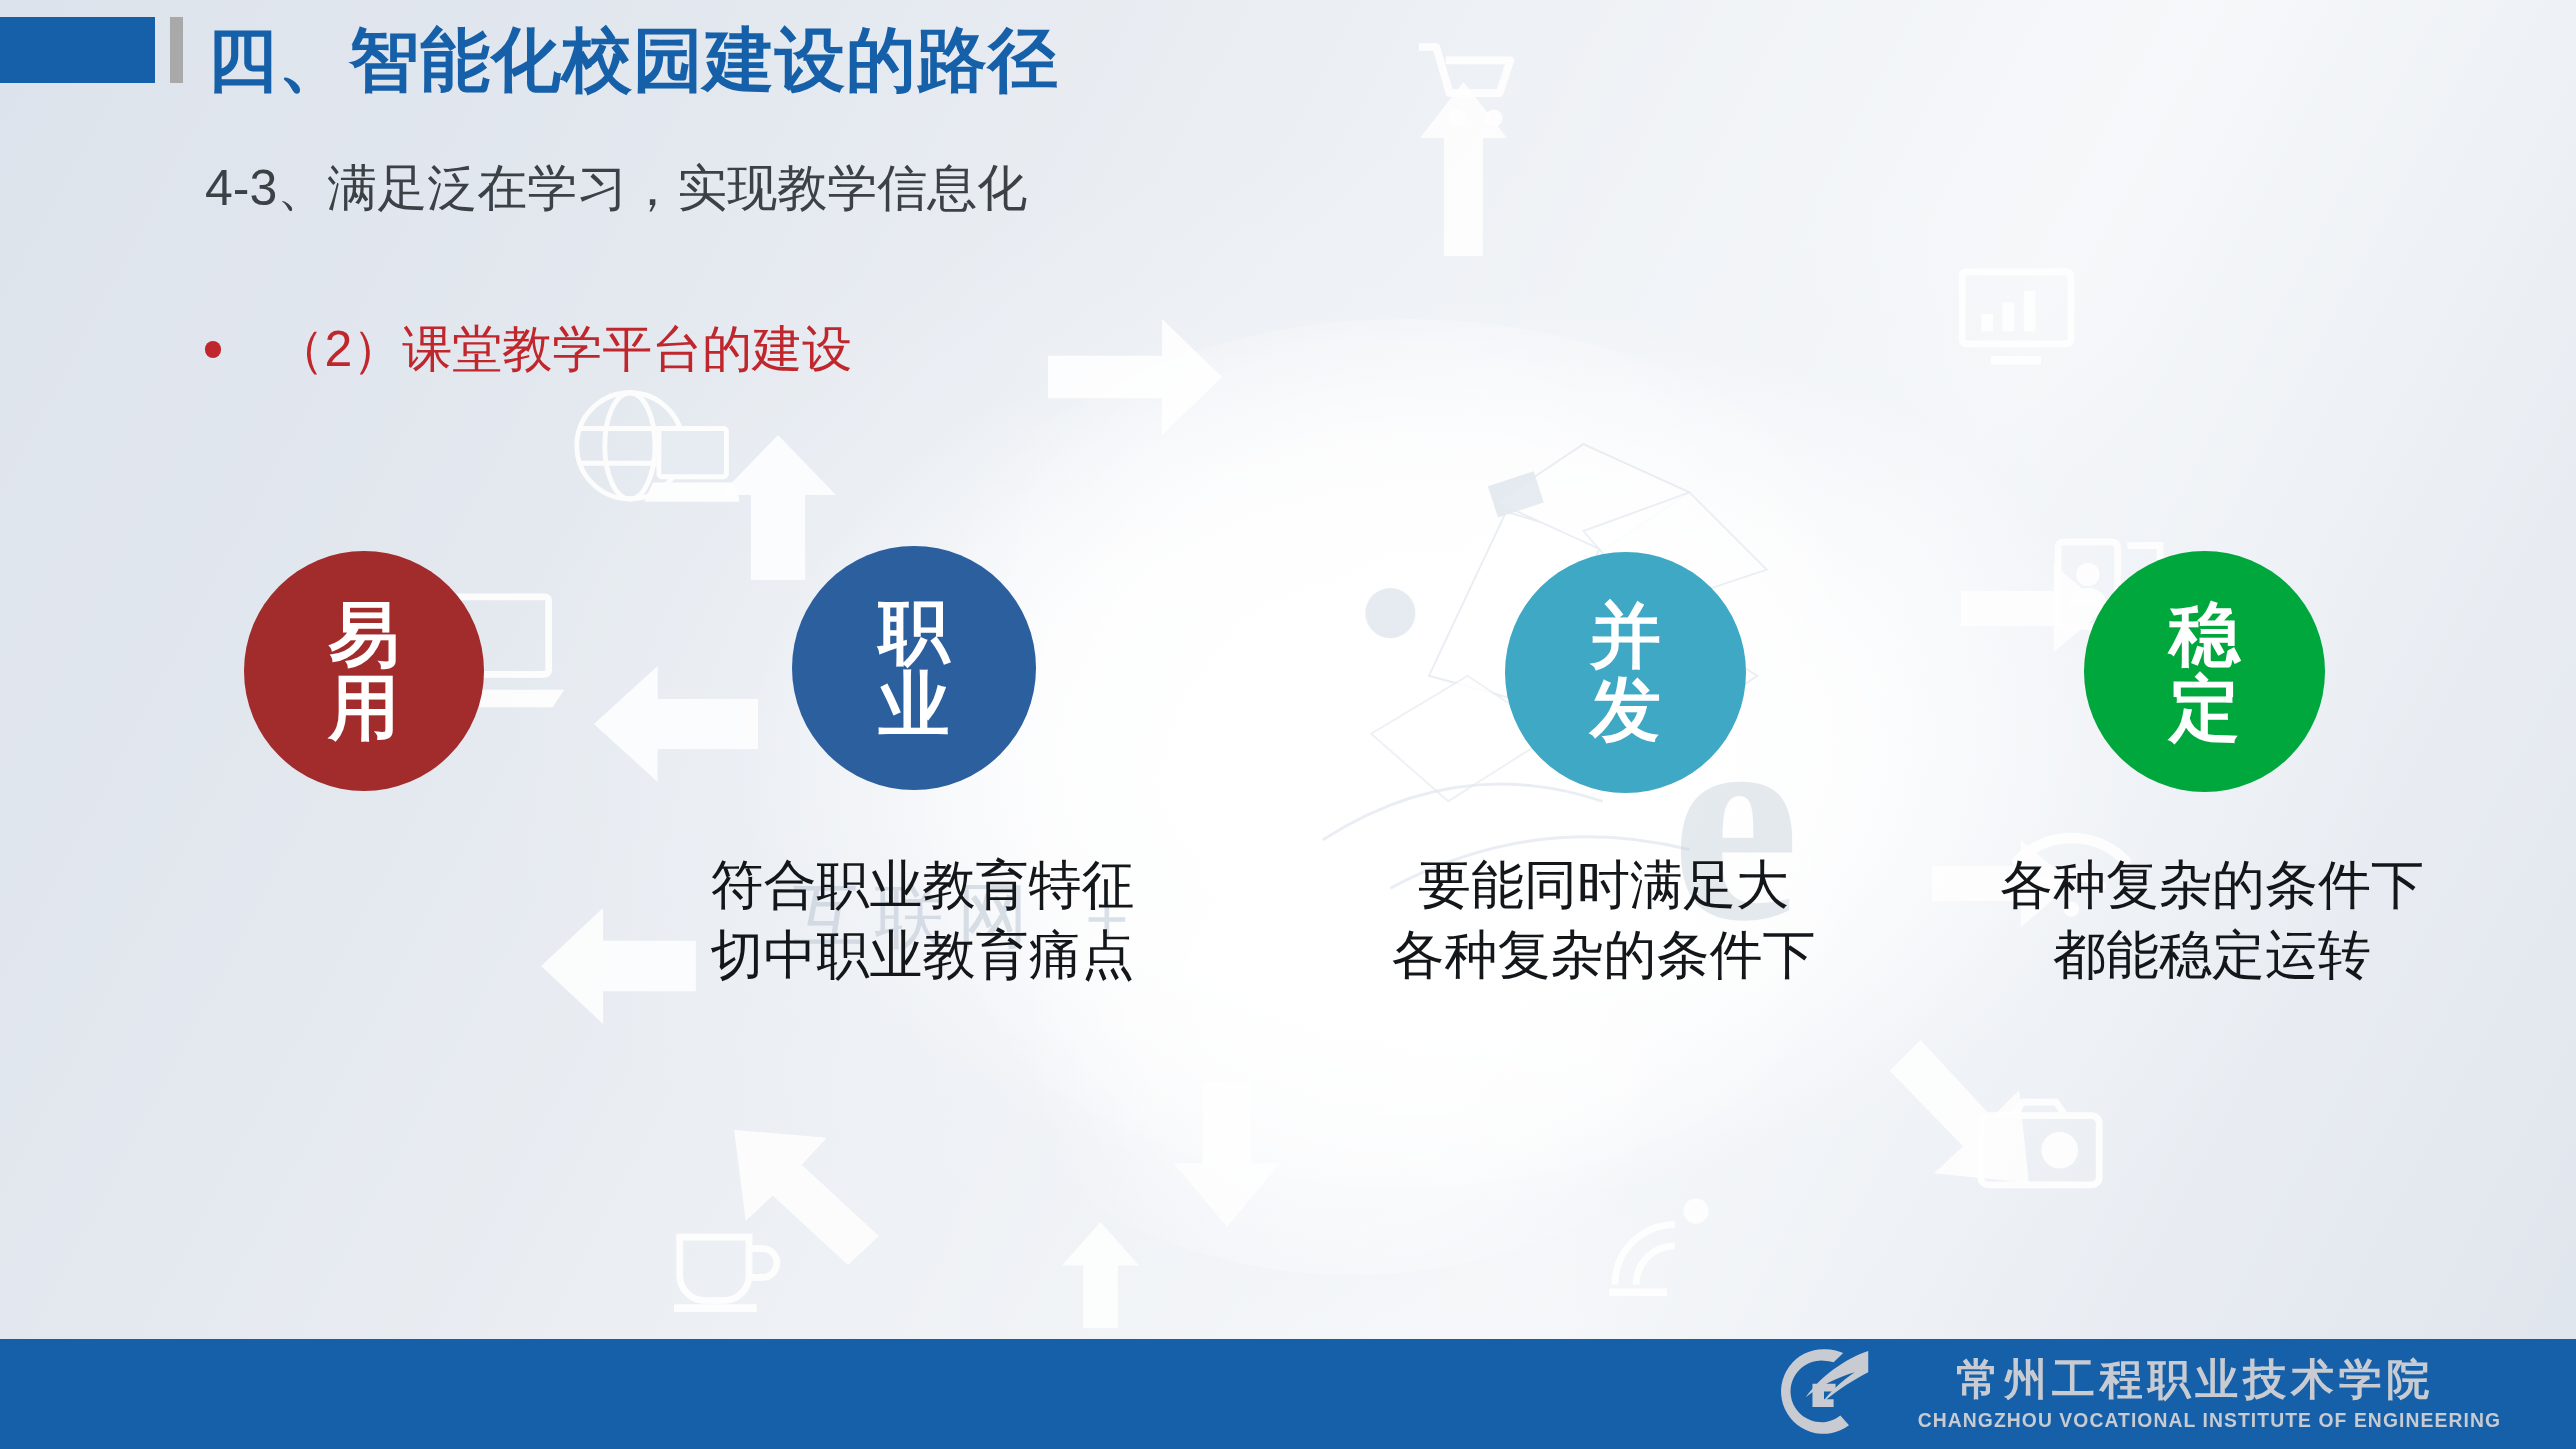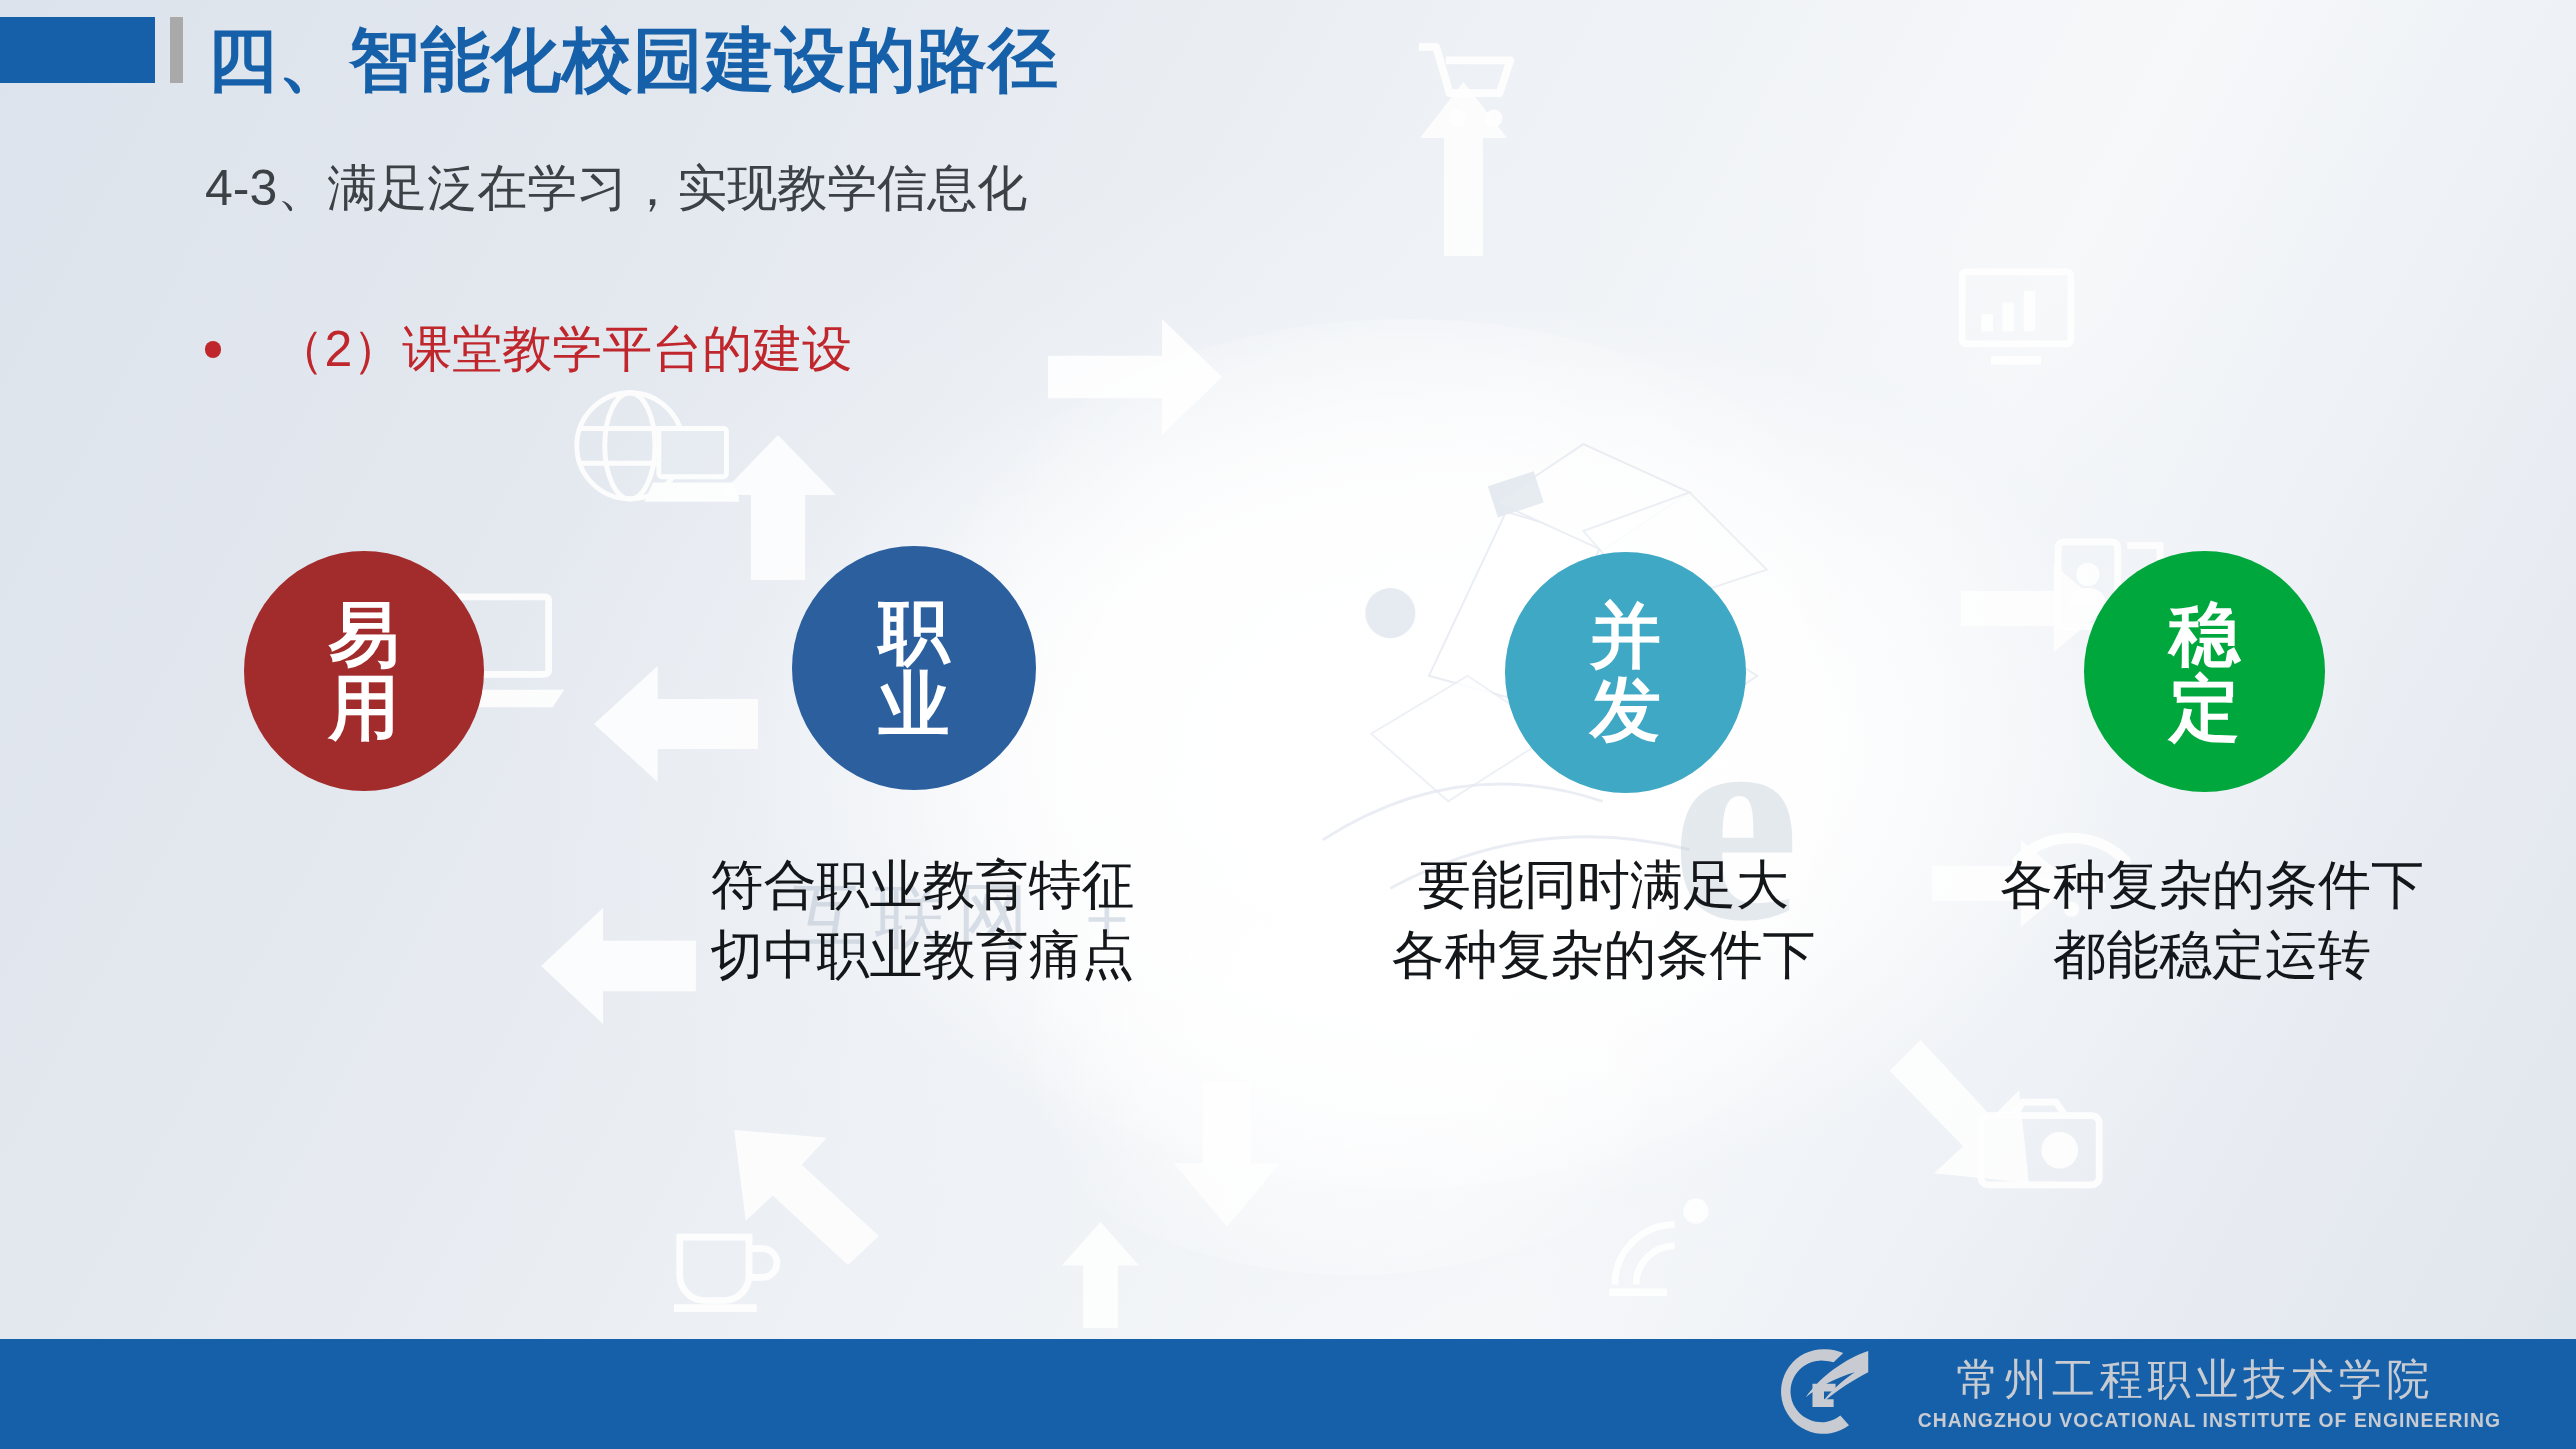--- a/index.html
+++ b/index.html
@@ -167,21 +167,21 @@
   .footer-names {
     display: flex;
     flex-direction: column;
     align-items: center;
   }
   .footer-cn {
     font-size: 43px;
     color: #c8ccd2;
     letter-spacing: 4.8px;
     font-family: "Liberation Serif", serif;
-    font-weight: normal;
+    font-weight: bold;
     line-height: 1.1;
   }
   .footer-en {
     font-size: 19.3px;
     color: #c8ccd2;
     letter-spacing: 1.1px;
     font-weight: bold;
     margin-top: 6.8px;
     margin-left: 28px;
   }

